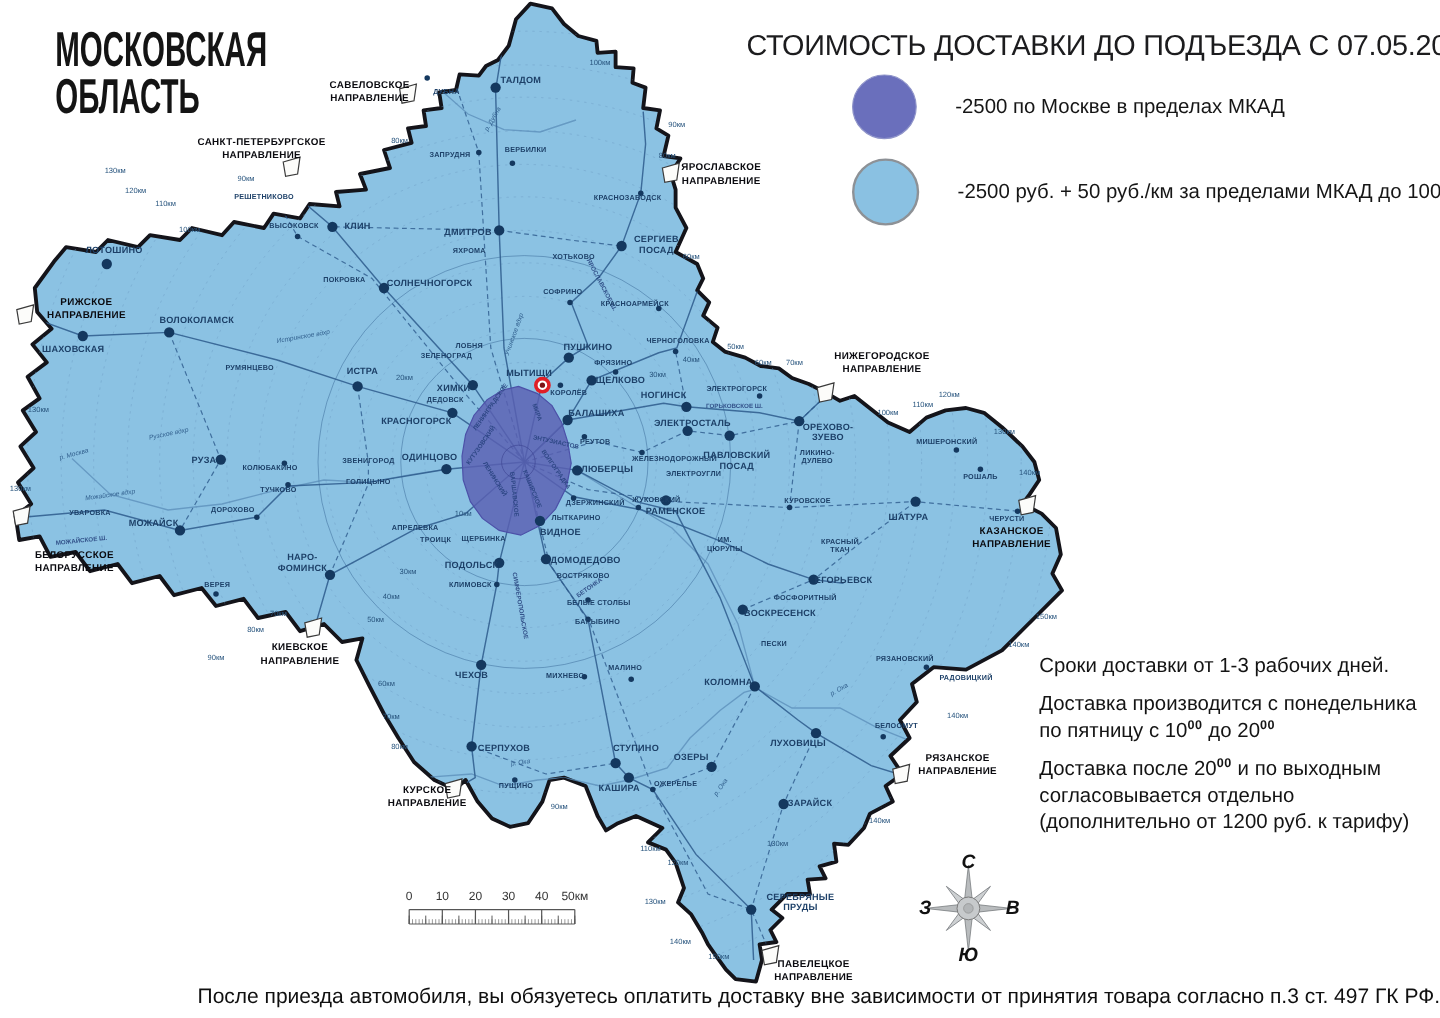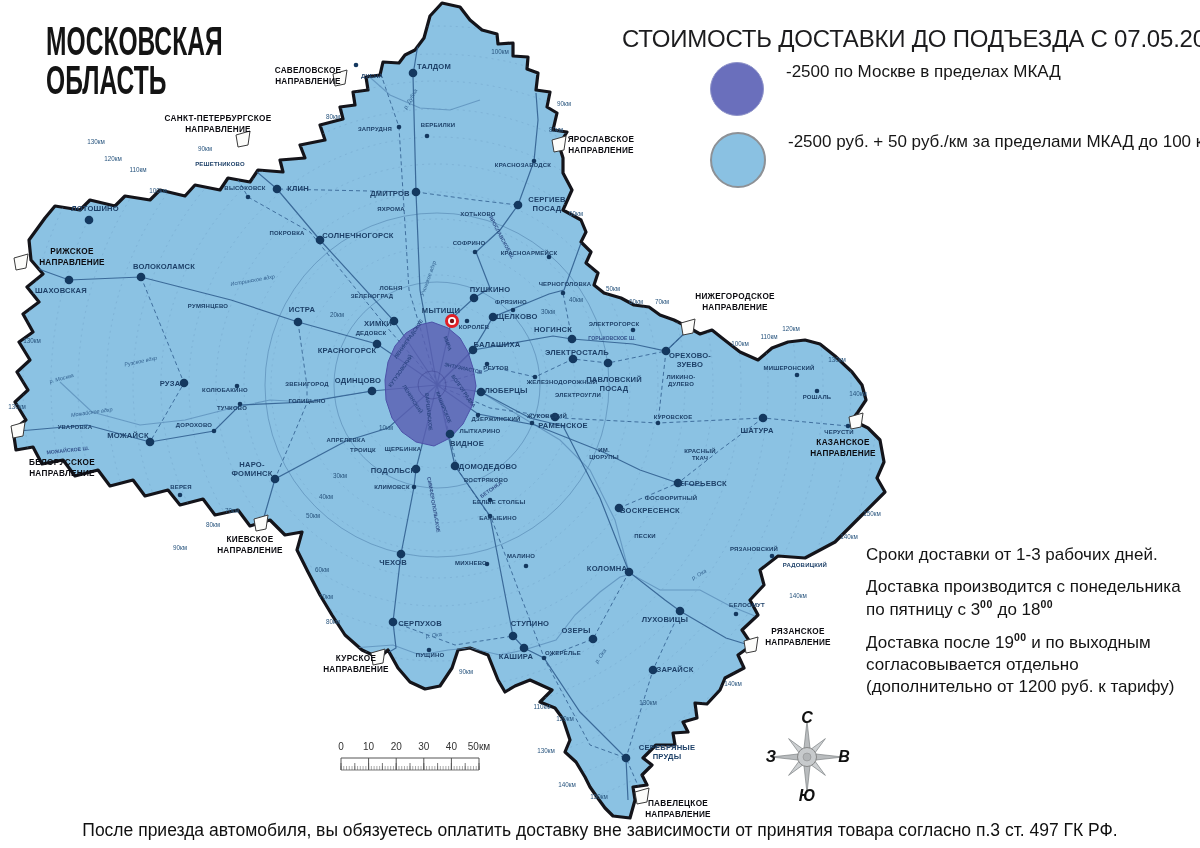--- a/index.html
+++ b/index.html
@@ -2,29 +2,29 @@
 <html><head>
 <meta charset="utf-8">
 <style>
   html,body{margin:0;padding:0;background:#fff;}
   body{width:1200px;height:848px;font-family:"Liberation Sans",sans-serif;}
   #root{position:relative;width:1200px;height:848px;overflow:hidden;background:#fff;}
   #map-svg{position:absolute;left:0;top:0;}
   .title-left{position:absolute;left:46px;top:22px;font-weight:800;font-size:41px;line-height:.95;
     color:#141414;transform:scaleX(.60);transform-origin:left top;white-space:nowrap;letter-spacing:0px;}
   .price-title{position:absolute;left:622px;top:25px;font-size:24px;color:#1c1c1e;white-space:nowrap;letter-spacing:-.2px;}
-  .legend-row{position:absolute;display:flex;gap:22px;}
+  .legend-row{position:absolute;display:flex;align-items:center;gap:32px;}
   .legend-row.r1{left:710px;top:62px;}
   .legend-row.r2{left:710px;top:132px;}
   .legend-circle{width:52px;height:52px;border-radius:50%;flex:0 0 auto;}
   .legend-label{font-size:17px;color:#161616;white-space:nowrap;}
   .info{position:absolute;left:866px;top:544px;width:340px;font-size:17px;color:#141414;line-height:1.3;}
   .info p{margin:0 0 10px 0;}
   .info sup{font-size:10.5px;letter-spacing:.5px;font-weight:bold;}
-  .disclaimer{position:absolute;left:0;top:820px;width:1200px;text-align:center;font-size:17.5px;color:#101010;}
+  .disclaimer{position:absolute;left:0;top:820px;width:1200px;text-align:right;font-size:17.5px;color:#101010;}
   .map-text{font-family:"Liberation Sans",sans-serif;}
 </style>
 </head>
 <body>
 
 <div id="root">
   <svg id="map-svg" width="1200" height="848" viewBox="0 0 1200 848">
       <defs>
         <clipPath id="oblast-clip">
           <polygon points="29,240 45,218 55,206 80,210 90,200 115,206 125,196 150,200 160,190 185,196 195,185 220,190 228,178 250,182 258,170 283,172 280,160 305,158 300,145 325,140 320,125 343,119 340,107 355,105 353,92 368,90 366,77 380,75 383,62 399,63 405,55 415,50 424,38 430,16 442,3 460,7 470,20 482,30 497,34 498,44 513,43 513,56 528,57 527,69 538,73 536,90 550,92 547,107 557,113 553,130 567,132 559,145 563,158 563,173 572,190 563,210 581,220 586,232 581,242 591,252 586,263 598,273 594,285 604,293 621,298 634,305 649,307 660,315 674,320 686,326 700,334 712,330 722,338 740,352 758,360 772,348 788,342 805,340 820,344 835,356 852,372 862,385 866,400 858,412 852,420 868,428 880,440 884,462 877,478 885,492 862,515 835,542 805,558 778,556 760,570 764,585 750,600 758,615 742,630 752,645 738,655 744,668 725,678 720,690 707,704 695,703 697,718 683,722 688,732 673,733 675,745 656,745 643,758 652,765 642,775 647,785 633,787 635,800 630,818 613,816 605,808 597,797 590,787 585,777 576,762 565,752 570,740 563,719 555,708 540,702 552,690 530,680 515,686 505,692 498,680 488,655 470,648 458,650 452,668 440,686 425,689 410,682 398,668 388,650 379,658 362,650 345,635 332,615 320,595 308,572 297,550 302,532 285,535 270,520 250,526 238,510 215,515 203,499 180,505 168,490 145,496 133,480 110,486 98,470 75,476 63,460 42,464 33,447 16,450 13,430 26,420 15,402 28,390 17,372 30,360 19,342 33,332 23,314 39,302 27,287 43,274 31,260"></polygon>
@@ -470,18 +470,18 @@
     <div class="legend-label">-2500 по Москве в пределах МКАД</div>
   </div>
   <div class="legend-row r2">
     <div class="legend-circle" id="lc2" style="background: rgb(138, 193, 226); border: 2px solid rgb(141, 145, 150);"></div>
     <div class="legend-label">-2500 руб. + 50 руб./км за пределами МКАД до 100 км</div>
   </div>
 
   <div class="info">
     <p>Сроки доставки от 1-3 рабочих дней.</p>
     <p><span>Доставка производится с понедельника</span><br>
-      <span>по пятницу с 3</span><sup>00</sup><span> до 18</span><sup>00</sup></p>
-    <p><span>Доставка после 19</span><sup>00</sup><span> и по выходным согласовывается отдельно (дополнительно от 1200 руб. к тарифу)</span></p>
+      <span>по пятницу с 10</span><sup>00</sup><span> до 20</span><sup>00</sup></p>
+    <p><span>Доставка после 20</span><sup>00</sup><span> и по выходным согласовывается отдельно (дополнительно от 1200 руб. к тарифу)</span></p>
   </div>
 
   <div class="disclaimer">После приезда автомобиля, вы обязуетесь оплатить доставку вне зависимости от принятия товара согласно п.3 ст. 497 ГК РФ.</div>
 </div>
 
 </body></html>

